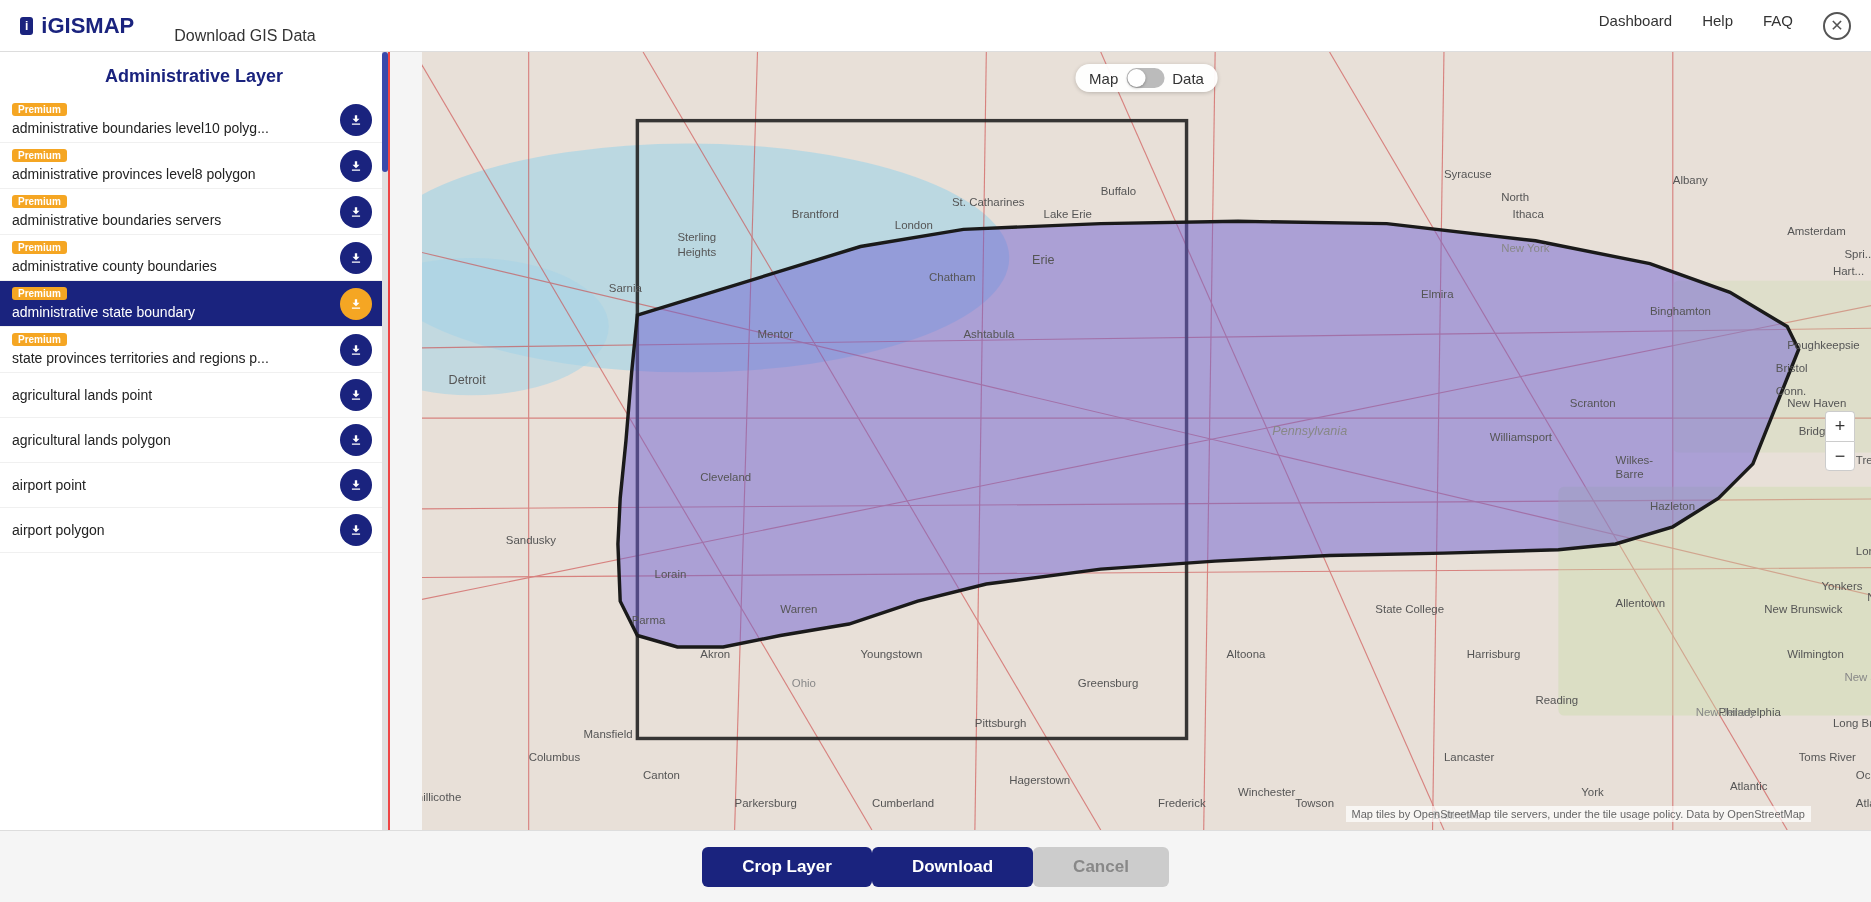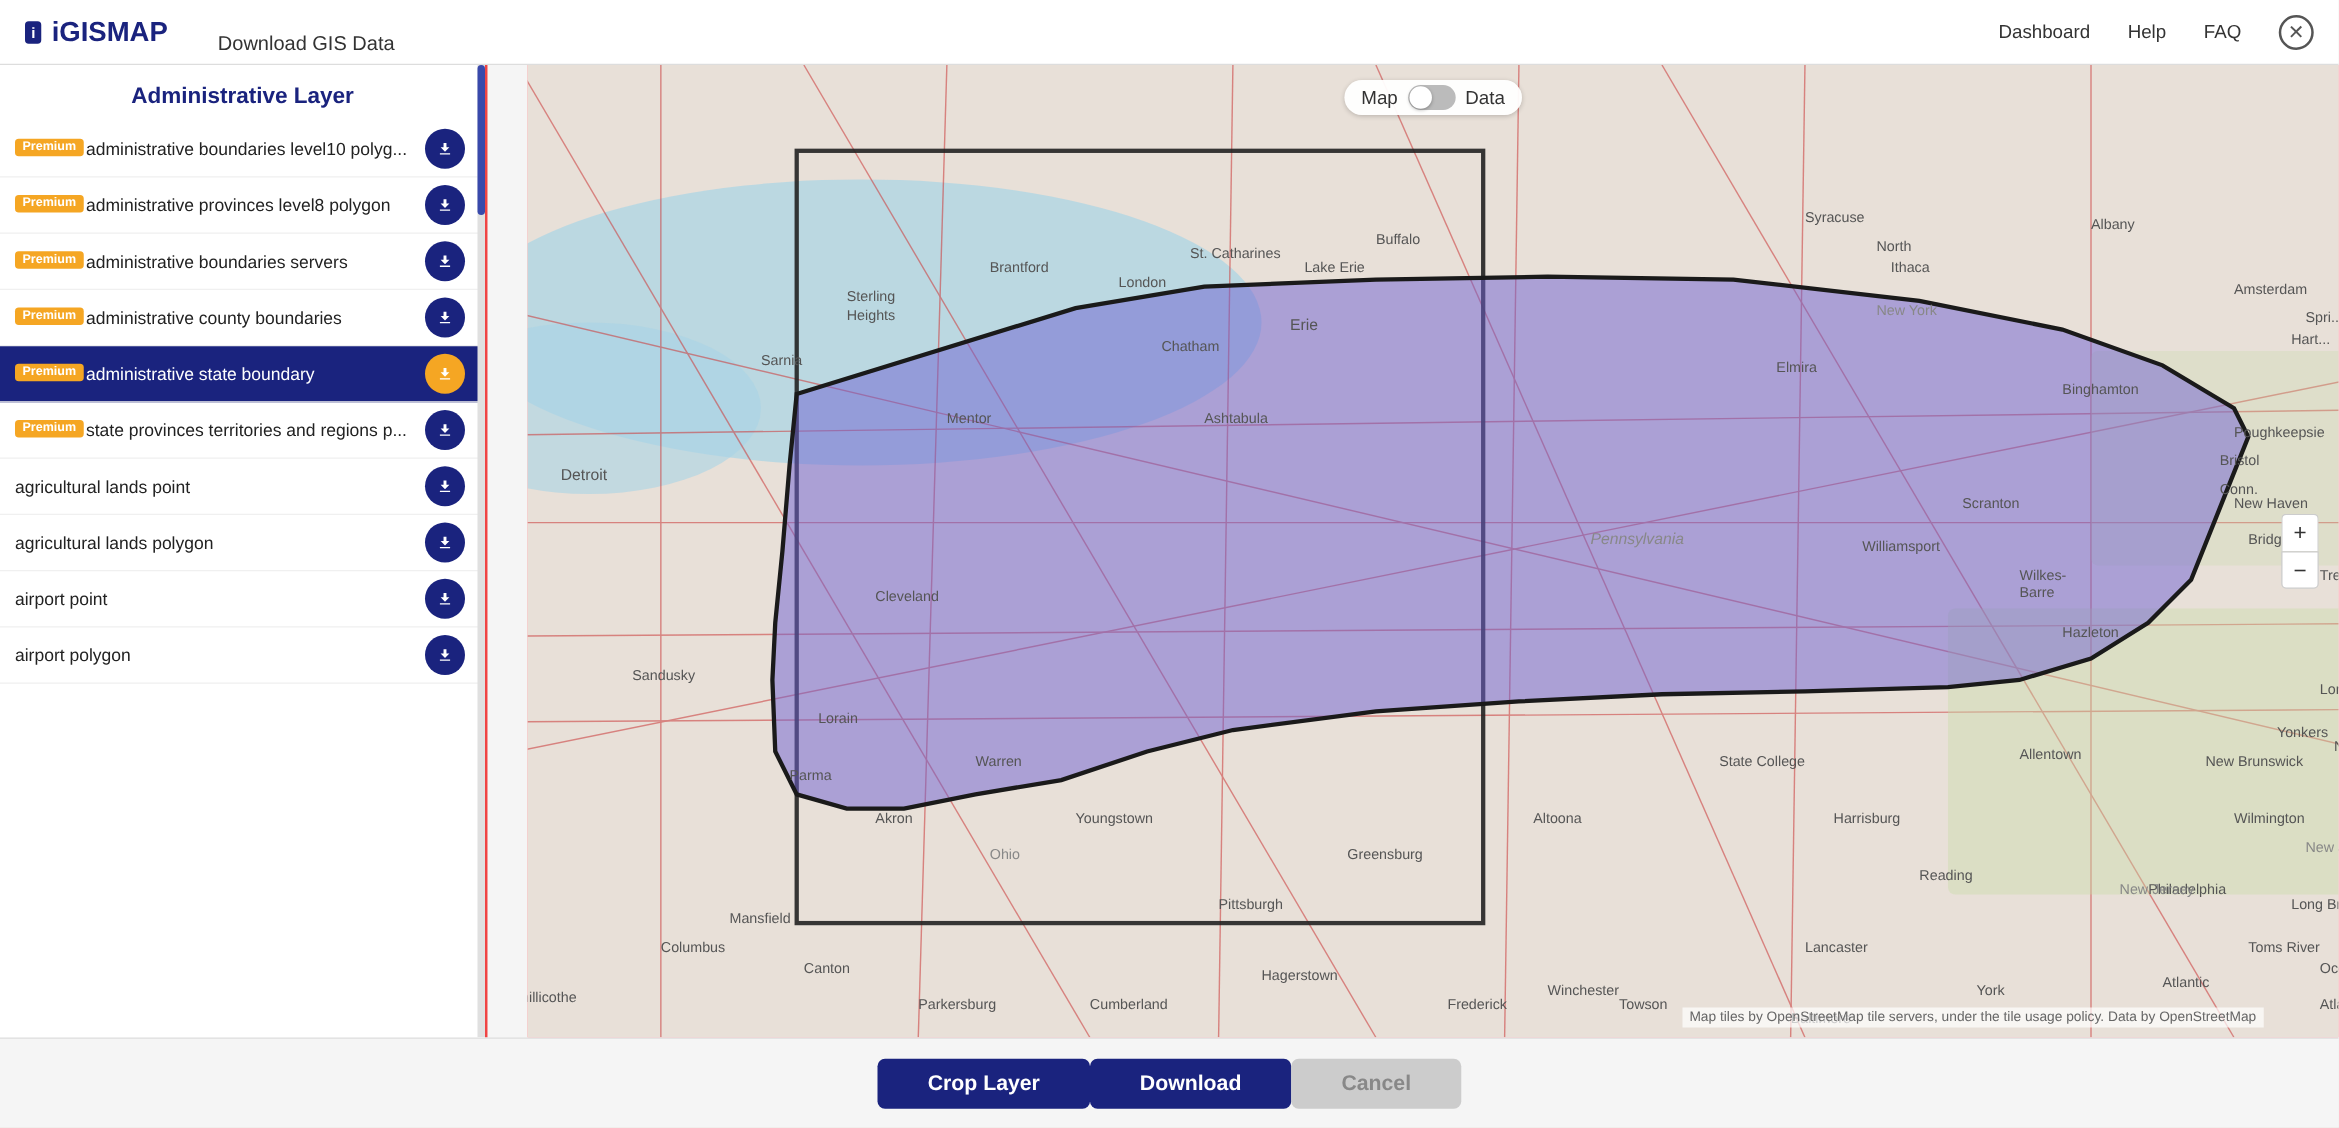--- a/index.html
+++ b/index.html
@@ -37,21 +37,21 @@
     }
     .header-title {
       font-size: 16px;
       color: #333;
       font-weight: normal;
       margin-top: 20px;
     }
     .header-nav {
       margin-left: auto;
       display: flex;
-      align-items: center;
+      align-items: flex-start;
       gap: 30px;
     }
     .header-nav a {
       color: #333;
       text-decoration: none;
       font-size: 15px;
       cursor: pointer;
     }
     .close-btn {
       width: 28px;
@@ -116,20 +116,21 @@
     .layer-item.active {
       background: #1a237e;
     }
     .layer-item.active .layer-name {
       color: #fff;
     }
 
     .layer-content {
       flex: 1;
       display: flex;
+      flex-direction: column;
       gap: 2px;
     }
 
     .premium-badge {
       background: #f5a623;
       color: #fff;
       font-size: 10px;
       font-weight: bold;
       padding: 1px 6px;
       border-radius: 3px;
@@ -160,21 +161,21 @@
     .layer-item.active .download-icon {
       background: #f5a623;
     }
 
     
     .map-area {
       flex: 1;
       display: flex;
       flex-direction: column;
       position: relative;
-      background: #fca5a5;
+      background: #fde047;
       margin-left: 32px;
     }
 
     .map-toggle {
       position: absolute;
       top: 12px;
       left: 50%;
       transform: translateX(-50%);
       z-index: 5;
       display: flex;

